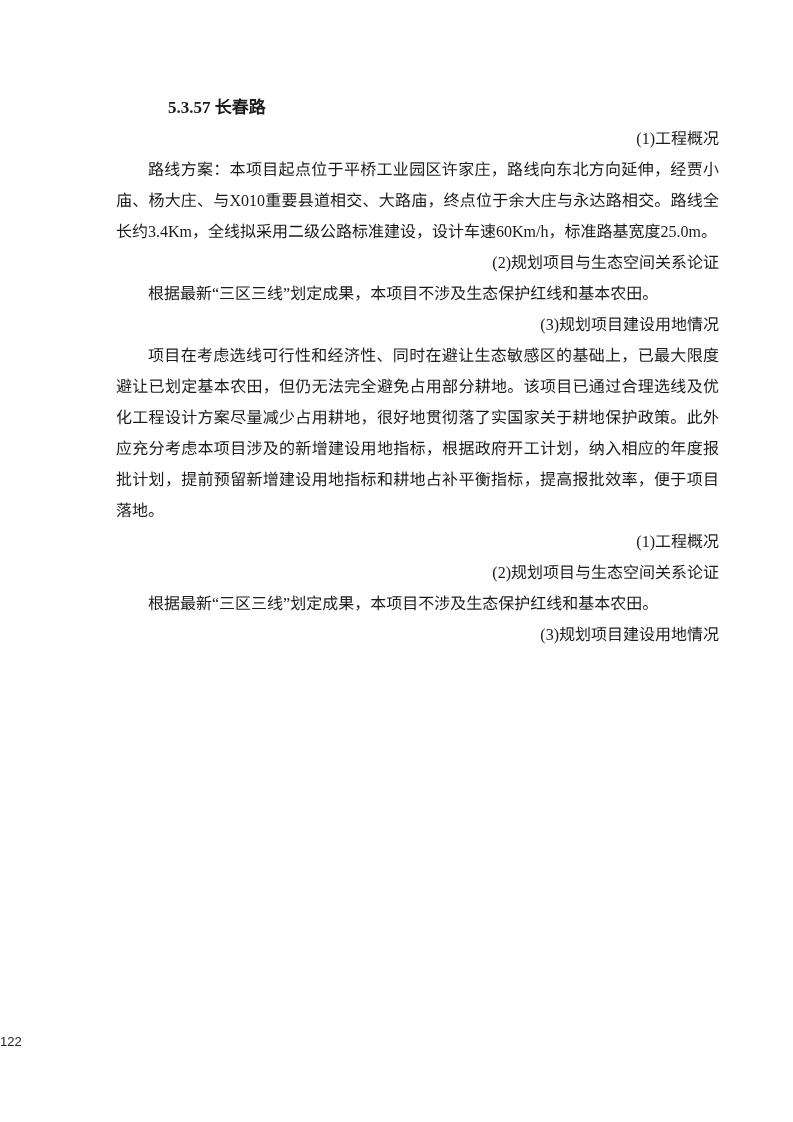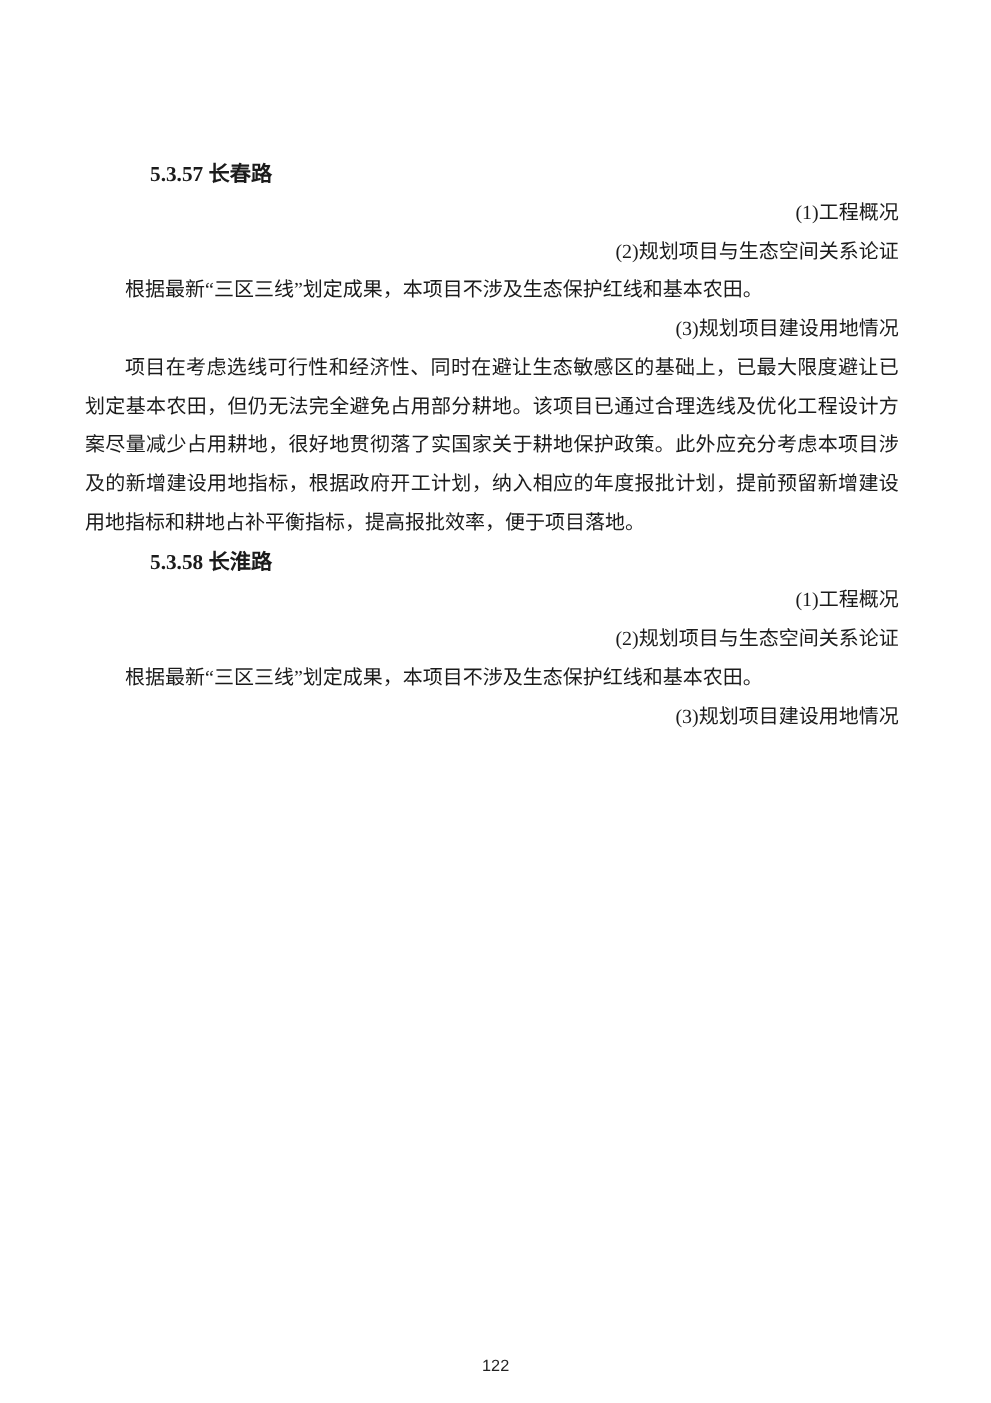--- a/index.html
+++ b/index.html
@@ -8,66 +8,64 @@
     height: 1122px;
     background: #ffffff;
   }
   body {
     position: relative;
     overflow: hidden;
     font-family: "Liberation Serif", "DejaVu Serif", serif;
     color: #1b1b1b;
   }
   .page-content {
-    padding: 92px 74px 0 68px;
+    padding: 92px 74px 0 116px;
     font-size: 16px;
     line-height: 31px;
     text-align: justify;
-    margin-top: 32px;
   }
   .section-heading {
     font-size: 17px;
     font-weight: 700;
     line-height: 31px;
     text-indent: 52px;
     text-align: left;
   }
   .subheading {
     text-indent: 55px;
     text-align: right;
   }
   .paragraph {
     text-indent: 32px;
   }
   .page-footer {
     position: absolute;
     left: 0;
     right: 0;
-    top: 1084px;
-    text-align: center;
+    top: 1032px;
   }
   .page-number {
     font-family: "Liberation Sans", "DejaVu Sans", sans-serif;
     font-size: 13px;
     color: #222222;
   }
 </style>
 </head>
 <body>
 
 <div class="page-content">
 
   <h3 class="section-heading">5.3.57 长春路</h3>
   <p class="subheading">(1)工程概况</p>
+  <p class="paragraph">路线方案：本项目起点位于平桥工业园区许家庄，路线向东北方向延伸，经贾小庙、杨大庄、与X010重要县道相交、大路庙，终点位于余大庄与永达路相交。路线全长约3.4Km，全线拟采用二级公路标准建设，设计车速60Km/h，标准路基宽度25.0m。</p>
   <p class="subheading">(2)规划项目与生态空间关系论证</p>
   <p class="paragraph">根据最新“三区三线”划定成果，本项目不涉及生态保护红线和基本农田。</p>
   <p class="subheading">(3)规划项目建设用地情况</p>
   <p class="paragraph">项目在考虑选线可行性和经济性、同时在避让生态敏感区的基础上，已最大限度避让已划定基本农田，但仍无法完全避免占用部分耕地。该项目已通过合理选线及优化工程设计方案尽量减少占用耕地，很好地贯彻落了实国家关于耕地保护政策。此外应充分考虑本项目涉及的新增建设用地指标，根据政府开工计划，纳入相应的年度报批计划，提前预留新增建设用地指标和耕地占补平衡指标，提高报批效率，便于项目落地。</p>
 
-  <h3 class="section-heading">5.3.58 长淮路</h3>
   <p class="subheading">(1)工程概况</p>
   <p class="subheading">(2)规划项目与生态空间关系论证</p>
   <p class="paragraph">根据最新“三区三线”划定成果，本项目不涉及生态保护红线和基本农田。</p>
   <p class="subheading">(3)规划项目建设用地情况</p>
 
 </div>
 
 <div class="page-footer">
   <span class="page-number">122</span>
 </div>

